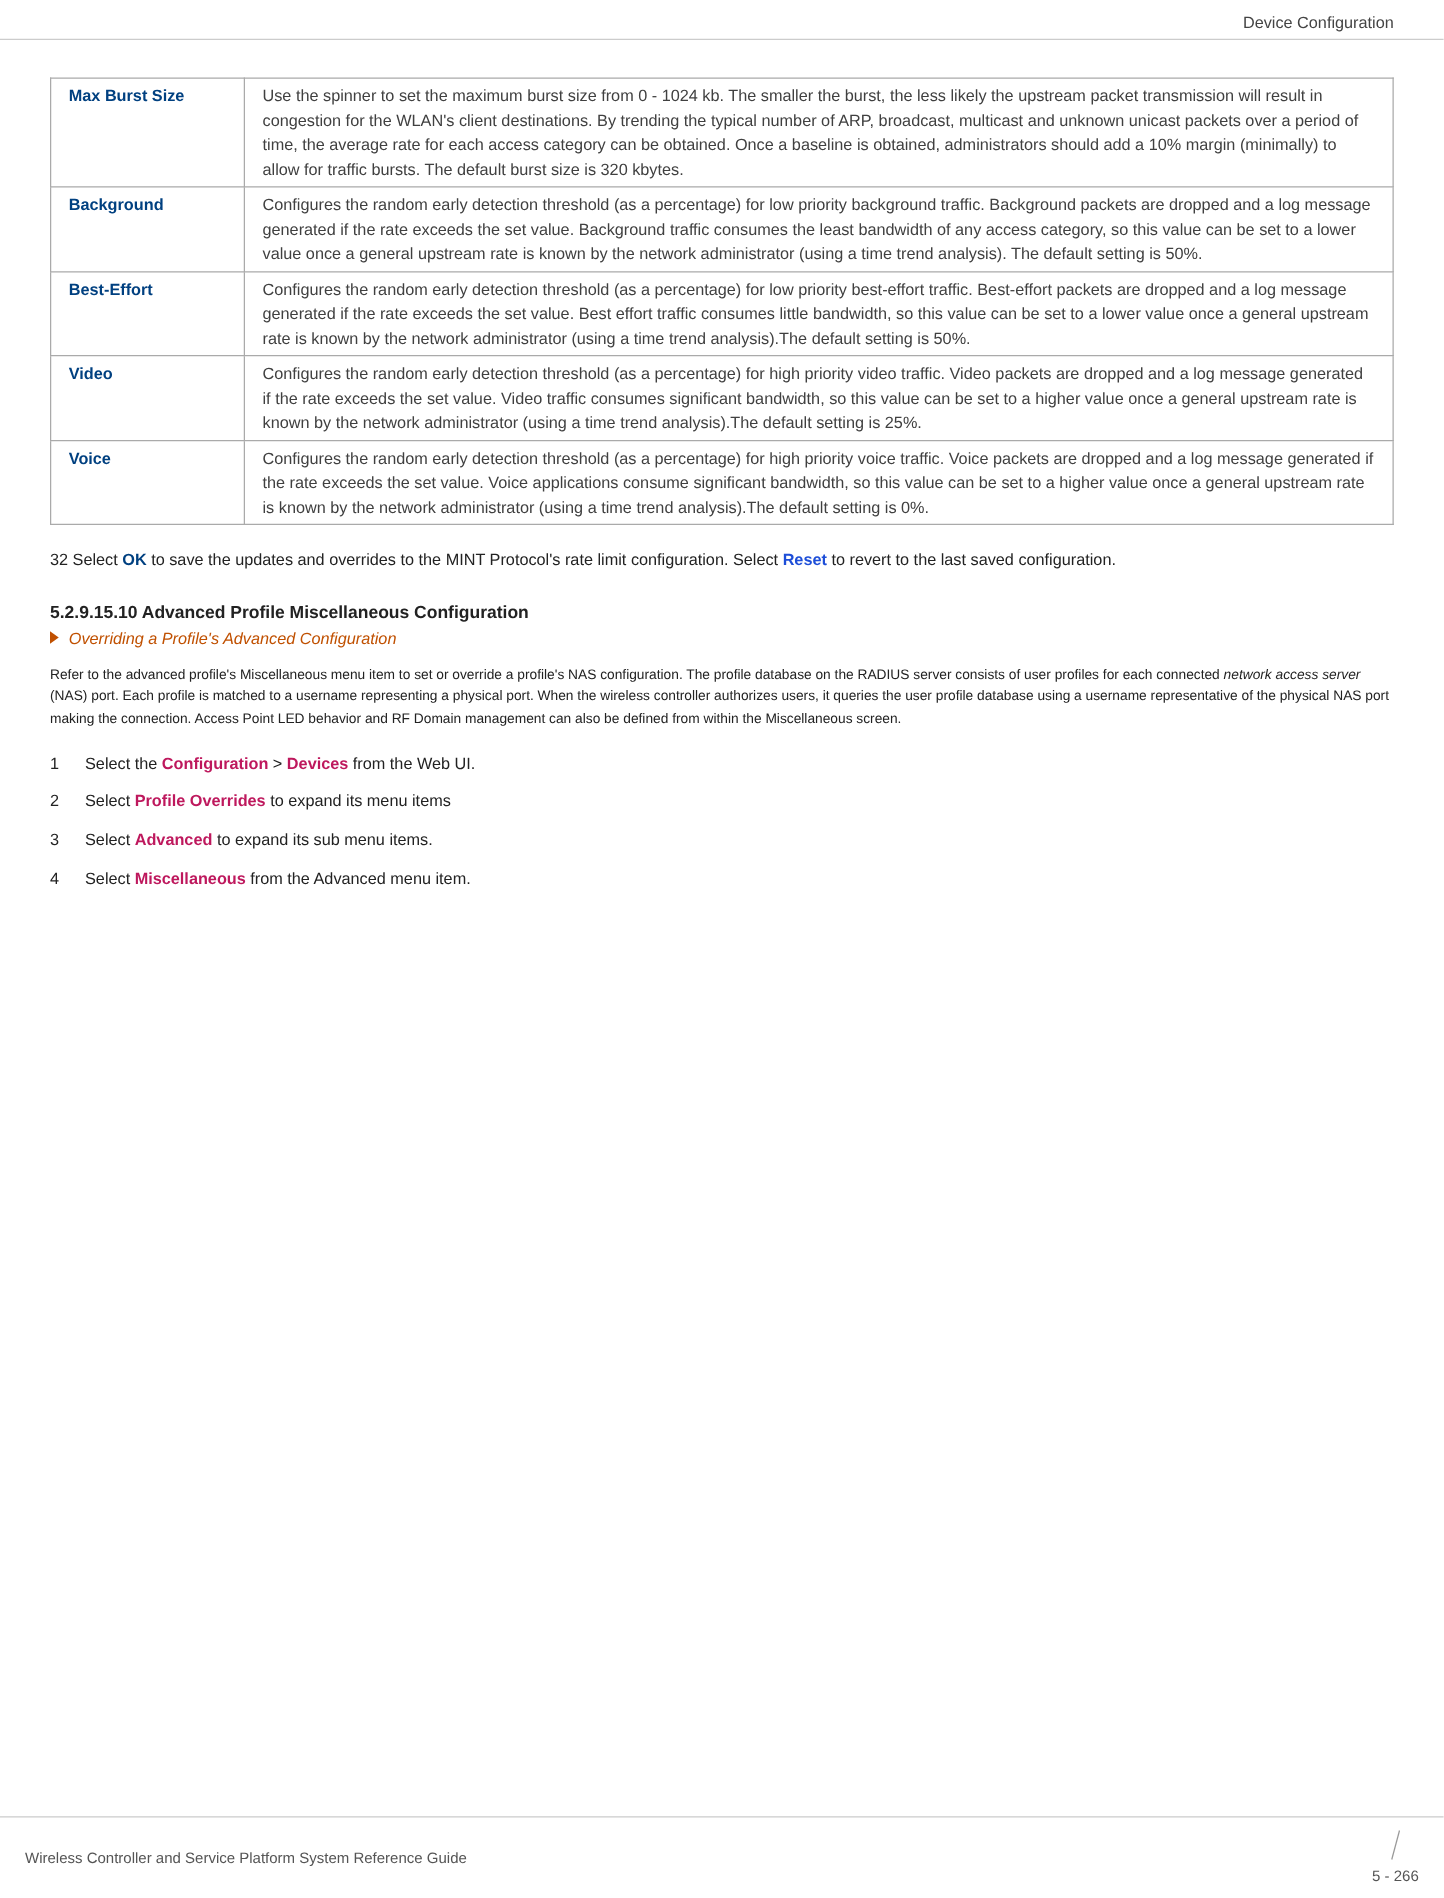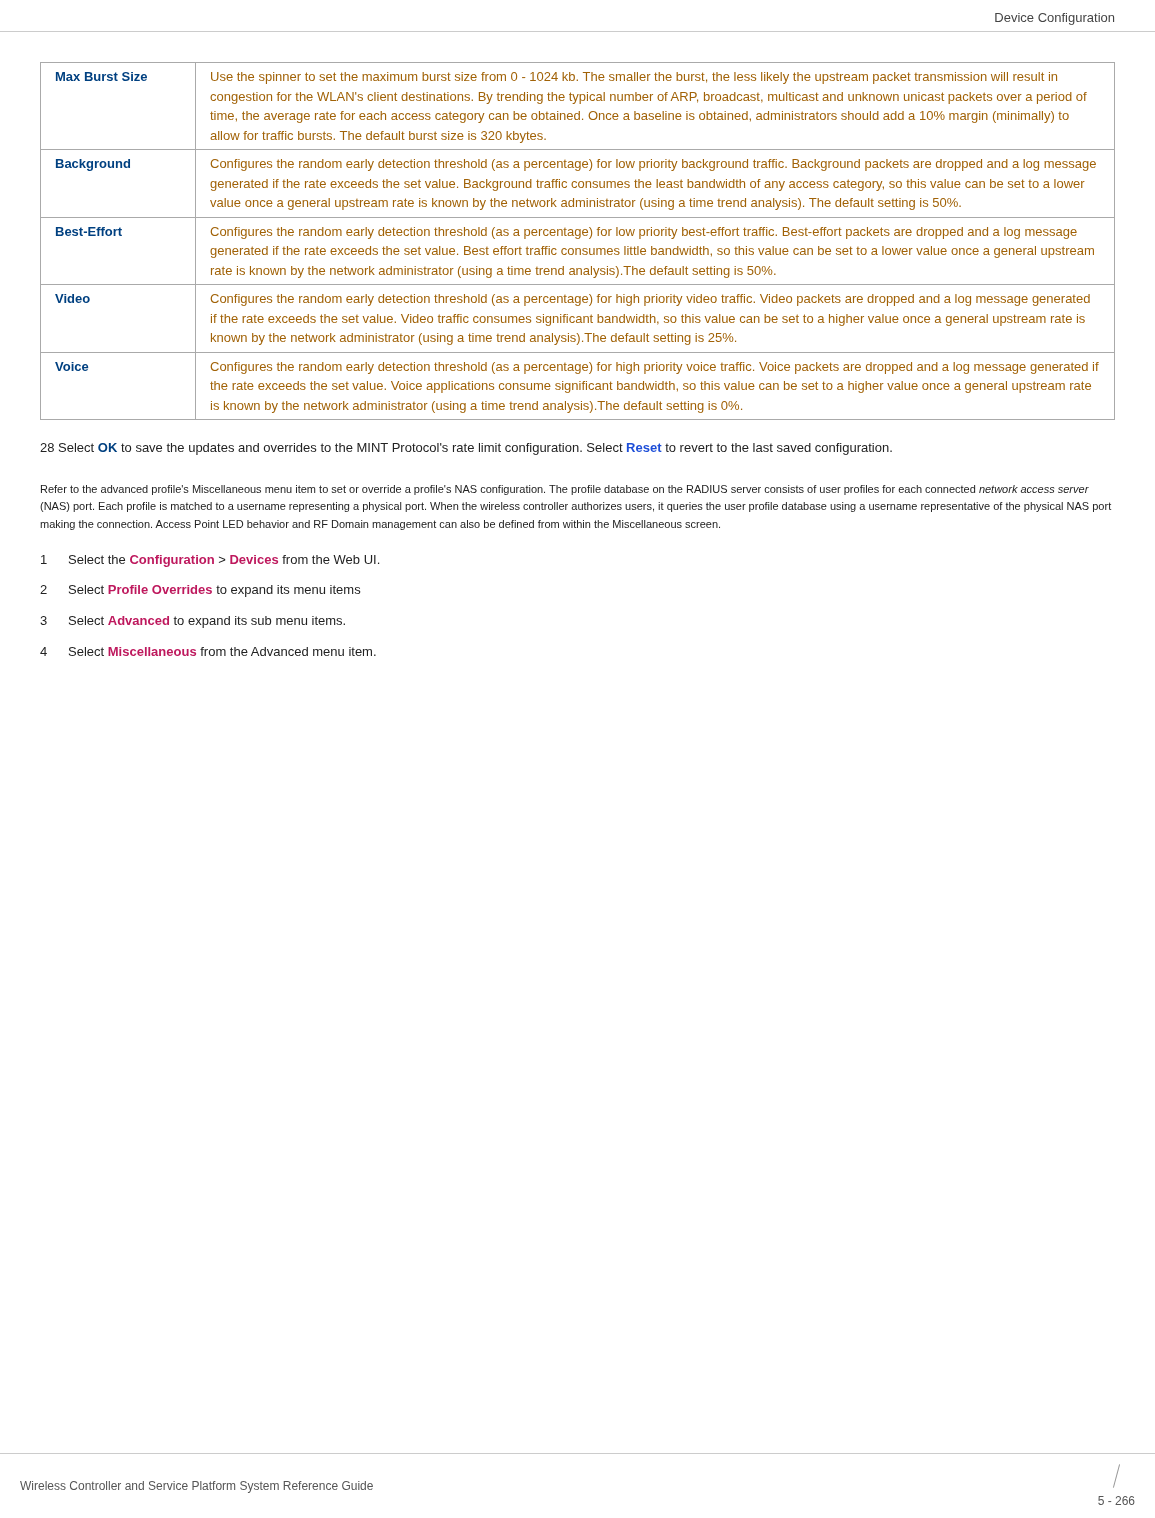--- a/index.html
+++ b/index.html
@@ -38,21 +38,21 @@
       line-height: 1.5;
     }
     .config-table td:first-child {
       font-weight: bold;
       color: #004080;
       white-space: nowrap;
       width: 155px;
       background: #fff;
     }
     .config-table td:last-child {
-      color: #a16207;
+      color: #404040;
     }
 
     
     .step-24 {
       margin-bottom: 22px;
       line-height: 1.6;
       font-size: 13px;
     }
     .step-24 .ok-link { color: #004080; font-weight: bold; }
     .step-24 .reset-link { color: #1d4ed8; font-weight: bold; }
@@ -170,24 +170,29 @@
           <td>Configures the random early detection threshold (as a percentage) for high priority video traffic. Video packets are dropped and a log message generated if the rate exceeds the set value. Video traffic consumes significant bandwidth, so this value can be set to a higher value once a general upstream rate is known by the network administrator (using a time trend analysis).The default setting is 25%.</td>
         </tr>
         <tr>
           <td>Voice</td>
           <td>Configures the random early detection threshold (as a percentage) for high priority voice traffic. Voice packets are dropped and a log message generated if the rate exceeds the set value. Voice applications consume significant bandwidth, so this value can be set to a higher value once a general upstream rate is known by the network administrator (using a time trend analysis).The default setting is 0%.</td>
         </tr>
       </tbody>
   </table>
 
   <div class="step-24">
-    <span>28 Select </span><span class="ok-link">OK</span><span> to save the updates and overrides to the MINT Protocol's rate limit configuration. Select </span><span class="reset-link">Reset</span><span> to revert to the last saved configuration.</span>
+    <span>32 Select </span><span class="ok-link">OK</span><span> to save the updates and overrides to the MINT Protocol's rate limit configuration. Select </span><span class="reset-link">Reset</span><span> to revert to the last saved configuration.</span>
   </div>
 
-
+  <div class="section-heading">5.2.9.15.10 Advanced Profile Miscellaneous Configuration</div>
+
+  <div class="overriding-link">
+    <span class="arrow"></span>
+    <span>Overriding a Profile's Advanced Configuration</span>
+  </div>
 
   <div class="body-para" id="body-para-text">Refer to the advanced profile's Miscellaneous menu item to set or override a profile's NAS configuration. The profile database on the RADIUS server consists of user profiles for each connected <em>network access server</em> (NAS) port. Each profile is matched to a username representing a physical port. When the wireless controller authorizes users, it queries the user profile database using a username representative of the physical NAS port making the connection. Access Point LED behavior and RF Domain management can also be defined from within the Miscellaneous screen.</div>
 
   <ol class="numbered-steps" id="numbered-steps">
       <li>
         <span class="num">1</span>
         <span>Select the <span class="link-blue">Configuration</span> &gt; <span class="link-blue">Devices</span> from the Web UI.</span>
       </li>
       <li>
         <span class="num">2</span>

